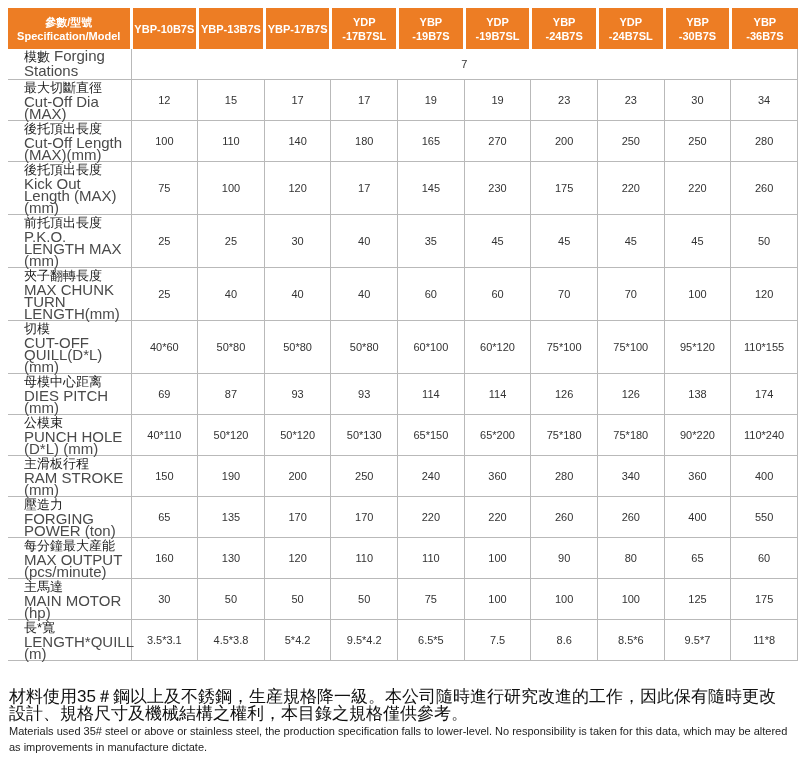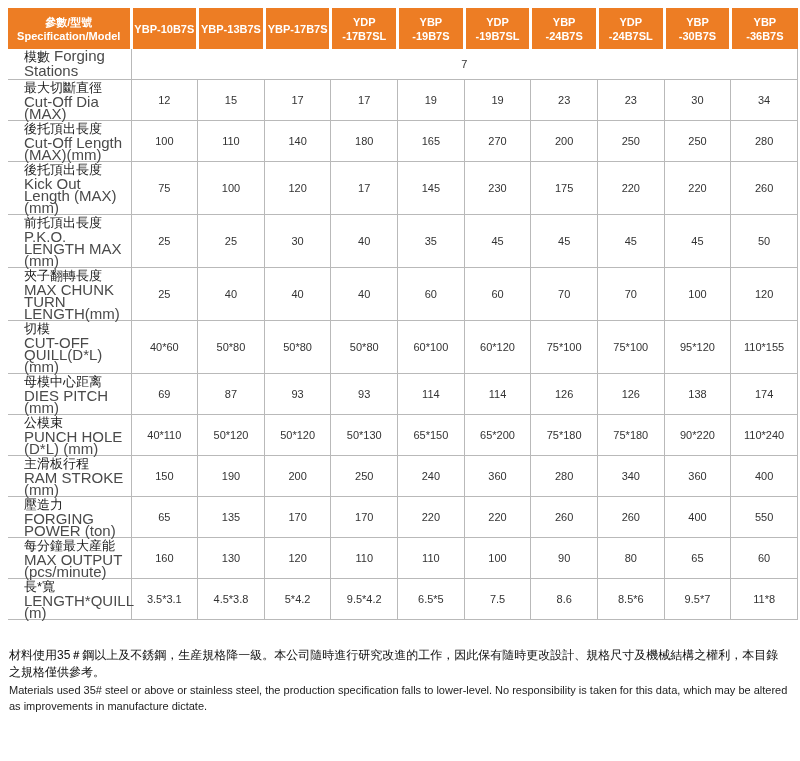--- a/index.html
+++ b/index.html
@@ -52,21 +52,21 @@
     padding-left: 16px;
     padding-right: 4px;
   }
   .lbl-zh { display: block; font-size: 13px; color: #1c1c1c; line-height: 16px; }
   .lbl-en { display: block; font-size: 15px; color: #4a4a4a; line-height: 12px; }
   tr.merged-row .lbl-zh { display: inline; text-align: center; }
   tr.merged-row .lbl-en { display: inline; margin-left: 4px; }
   td.merged-cell { border-left: 1px solid var(--border, #b9b9b9); font-size: 11px; }
 
   .footnote { margin: 27px 12px 0 9px; }
-  .fn-zh { font-size: 12px; line-height: 17px; color: #101010; }
+  .fn-zh { font-size: 17px; line-height: 17px; color: #101010; }
   .fn-en { font-size: 11px;  line-height: 16px; color: #1d1d1d; margin-top: 1px; }
 </style>
 </head>
 <body>
 
 <div class="page">
 
   <table class="spec-table">
     <colgroup>
       <col class="c-label">
@@ -302,20 +302,36 @@
           <td class="value-cell">110</td>
           <td class="value-cell">110</td>
           <td class="value-cell">100</td>
           <td class="value-cell">90</td>
           <td class="value-cell">80</td>
           <td class="value-cell">65</td>
           <td class="value-cell">60</td>
         </tr>
         <tr class="spec-row">
           <td class="label-cell">
+            <span class="lbl-zh">主馬達</span>
+            <span class="lbl-en">MAIN MOTOR (hp)</span>
+          </td>
+          <td class="value-cell">30</td>
+          <td class="value-cell">50</td>
+          <td class="value-cell">50</td>
+          <td class="value-cell">50</td>
+          <td class="value-cell">75</td>
+          <td class="value-cell">100</td>
+          <td class="value-cell">100</td>
+          <td class="value-cell">100</td>
+          <td class="value-cell">125</td>
+          <td class="value-cell">175</td>
+        </tr>
+        <tr class="spec-row">
+          <td class="label-cell">
             <span class="lbl-zh">長*寬</span>
             <span class="lbl-en">LENGTH*QUILL (m)</span>
           </td>
           <td class="value-cell">3.5*3.1</td>
           <td class="value-cell">4.5*3.8</td>
           <td class="value-cell">5*4.2</td>
           <td class="value-cell">9.5*4.2</td>
           <td class="value-cell">6.5*5</td>
           <td class="value-cell">7.5</td>
           <td class="value-cell">8.6</td>

